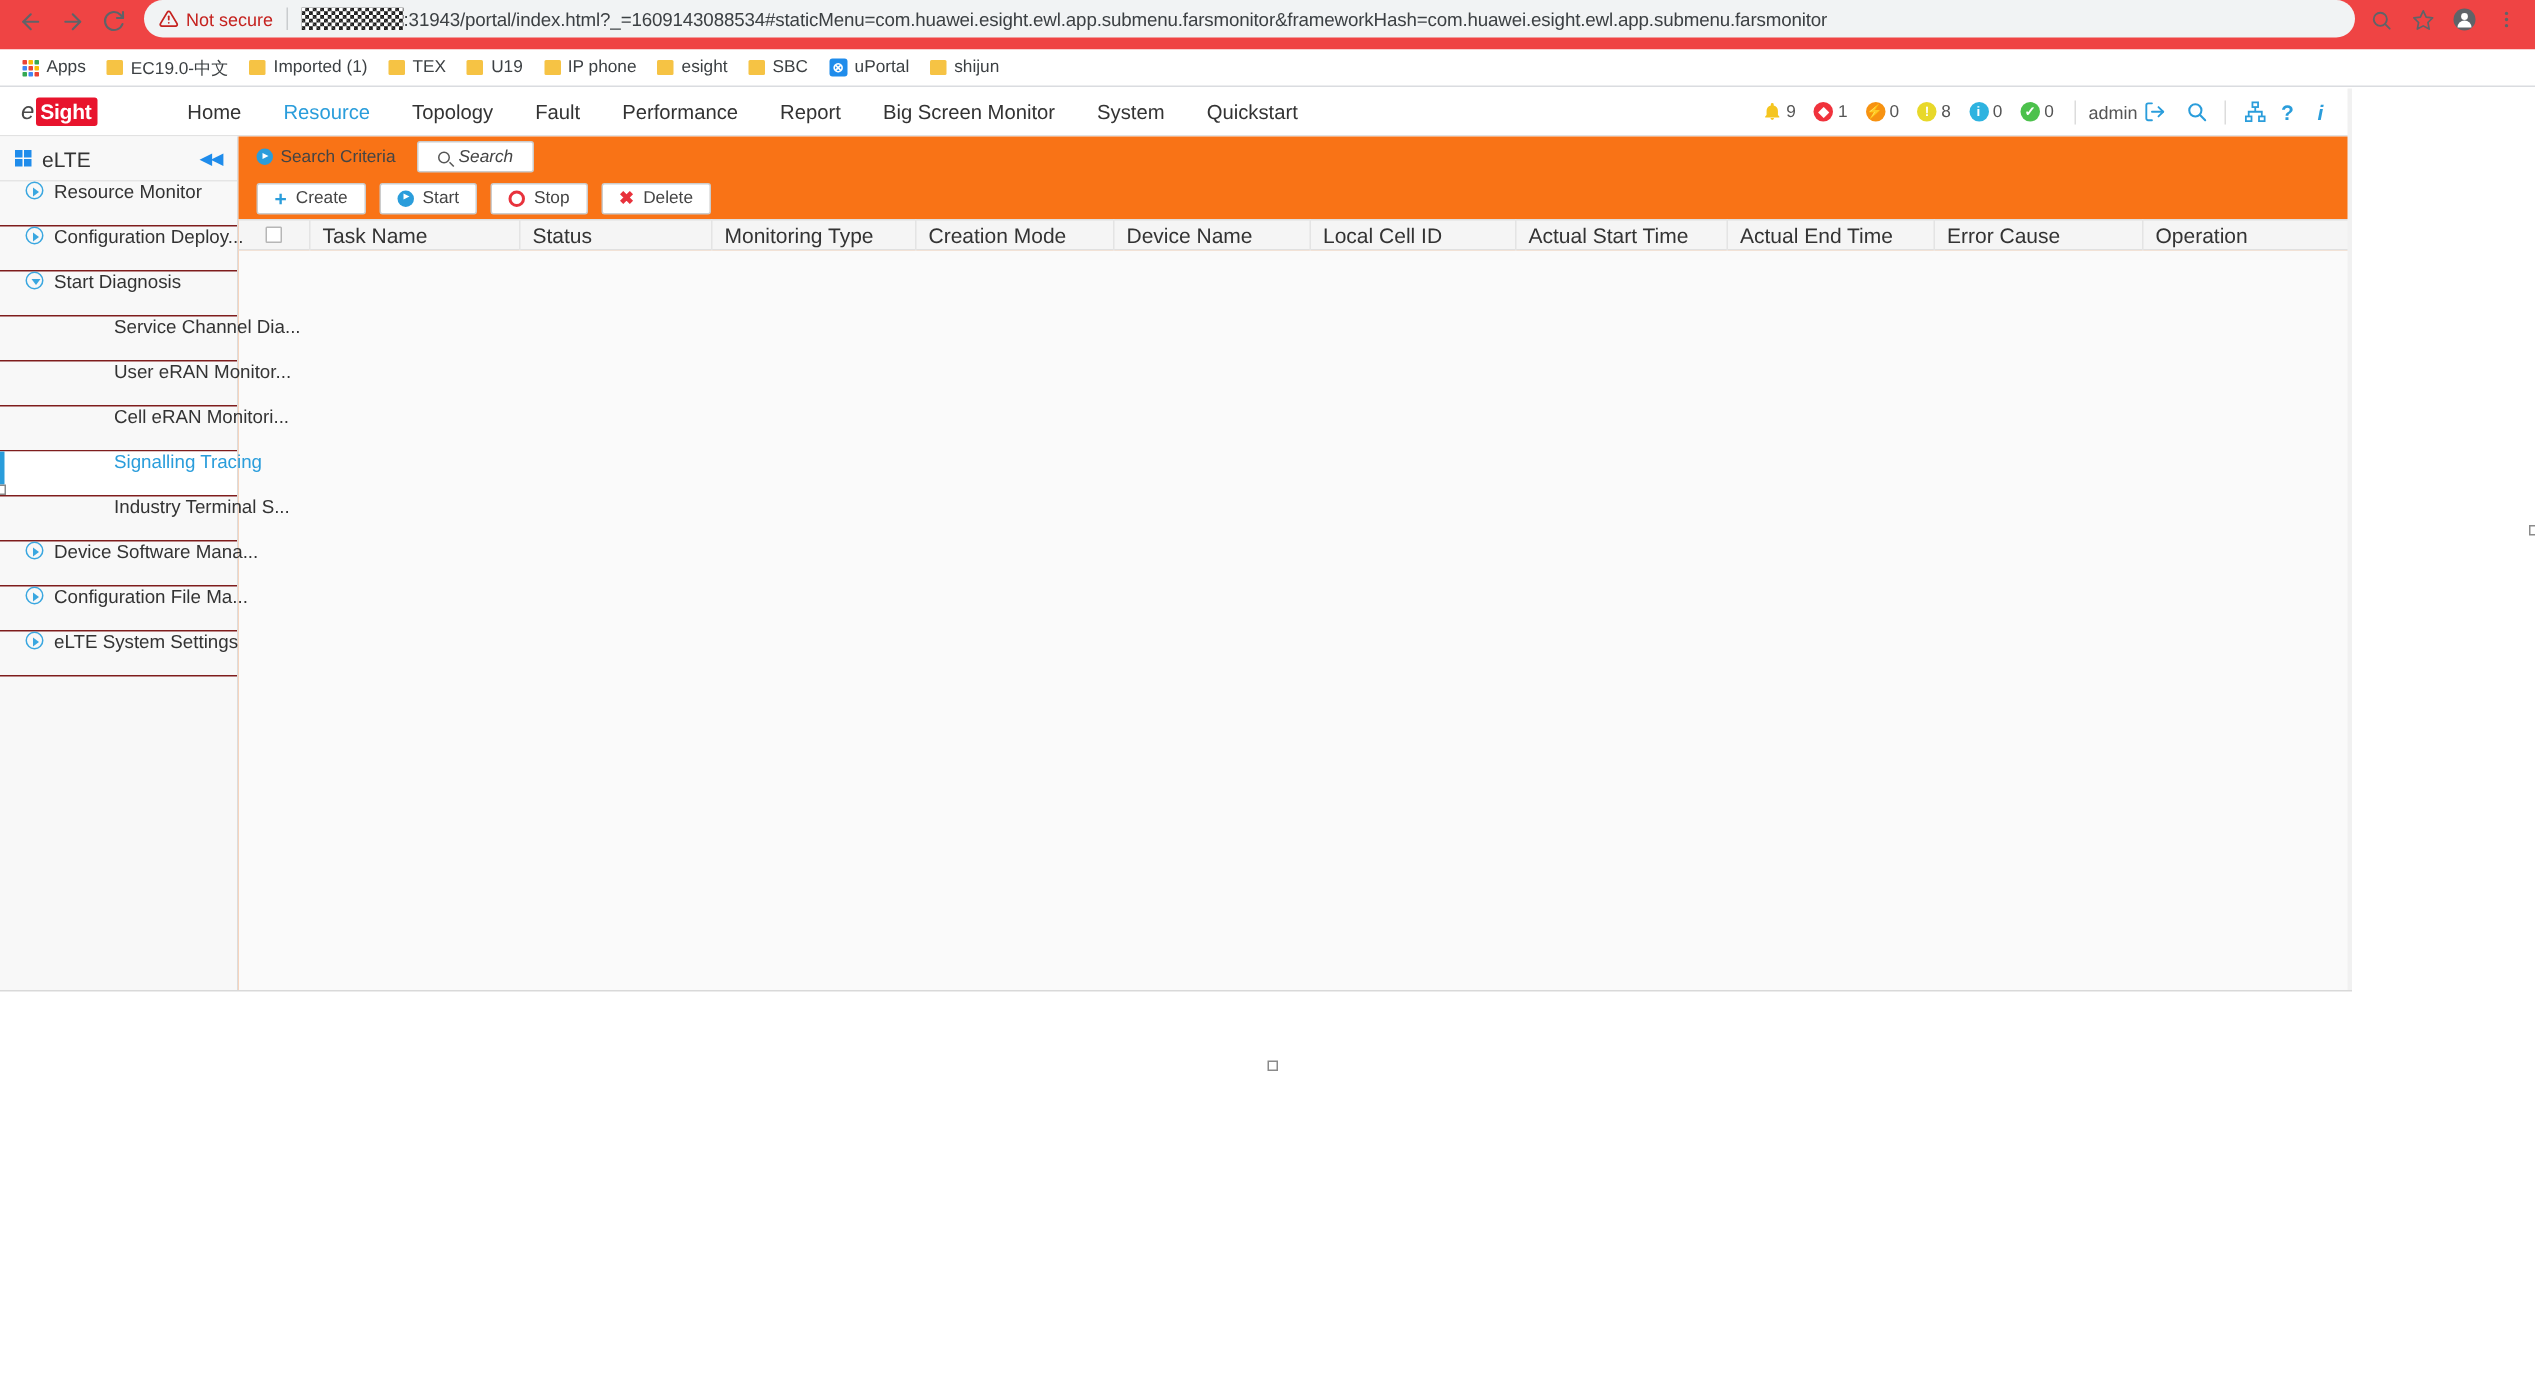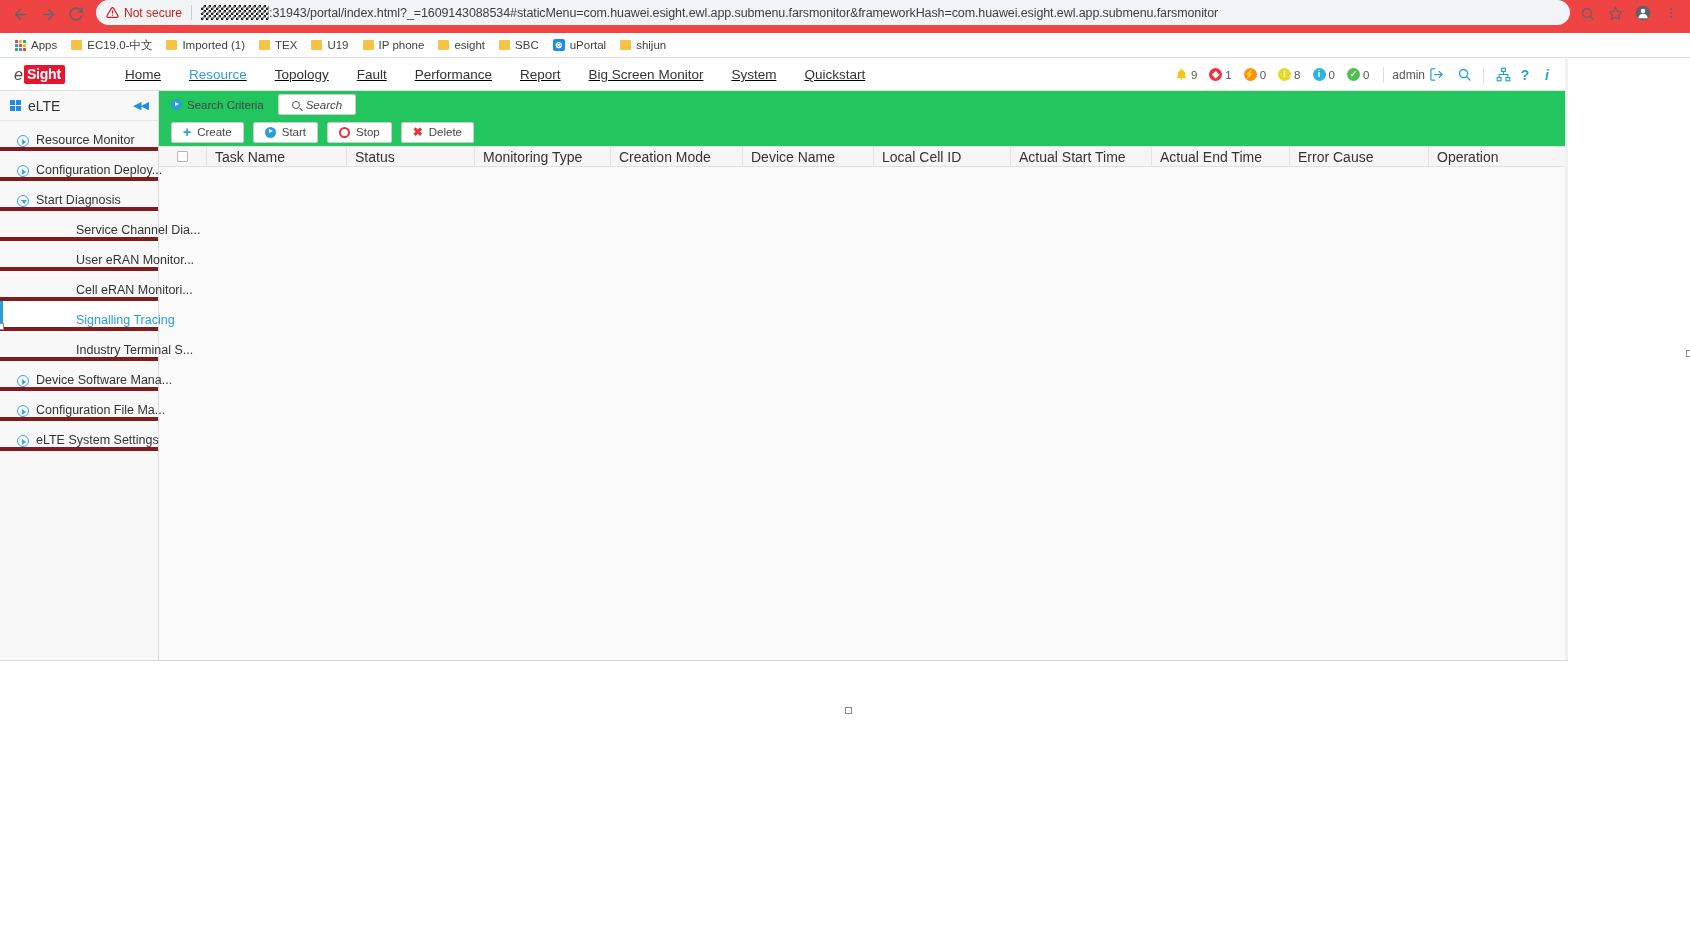--- a/index.html
+++ b/index.html
@@ -151,21 +151,21 @@
   .logo .sight {
     background: #e8142d;
     color: #ffffff;
     font-weight: bold;
     font-size: 14px;
     padding: 1px 4px 2px 3px;
     border-radius: 2px;
     margin-left: 1px;
     letter-spacing: -0.2px;
   }
-  .main-nav { display: flex; align-items: flex-end; gap: 0px; flex: 1 1 auto; text-decoration: underline; }
+  .main-nav { display: flex; align-items: flex-end; gap: 0px; flex: 1 1 auto; }
   .nav-item {
     font-size: 13.5px;
     color: #333333;
     padding: 5px 14px;
     white-space: nowrap;
   }
   .nav-item.active { color: #2a9ddb; }
 
   .header-right { display: flex; align-items: center; flex: 0 0 auto; gap: 0; }
   .alarm-group { display: flex; align-items: center; gap: 0px; }
@@ -219,24 +219,24 @@
     grid-template-rows: 5px 5px;
     gap: 1px;
     margin-right: 7px;
     flex: 0 0 auto;
   }
   .sb-grid i { background: #1f8ceb; display:block; }
   .sb-collapse { margin-left: auto; color: #1f8ceb; font-size: 11px; letter-spacing: -1px; }
 
   .sb-item {
     height: 30px;
-    display: flex; align-items: flex-end;
+    display: flex; align-items: flex-start;
     font-size: 12.5px;
     color: #333333;
-    border-bottom: 4px solid #7f1d1d;
+    border-bottom: 1px solid #7f1d1d;
     padding-left: 17px;
     white-space: nowrap;
     position: relative;
   }
   .sb-item .caret {
     width: 12px; height: 12px;
     border-radius: 50%;
     border: 1px solid #3aa7e0;
     margin-right: 7px;
     flex: 0 0 auto;
@@ -267,21 +267,21 @@
     position: absolute;
     left: 0; top: 0; bottom: 0;
     width: 3px;
     background: #2a9ddb;
   }
   .sidebar-fill { flex: 1 1 auto; background: #f8f8f8; }
 
   
   .content {
     flex: 1 1 auto;
-    background: #22c55e;
+    background: #f97316;
     display: flex;
     flex-direction: column;
     min-width: 0;
   }
   .criteria-bar {
     height: 27px;
     display: flex; align-items: center;
     padding: 0 12px;
     gap: 14px;
   }

